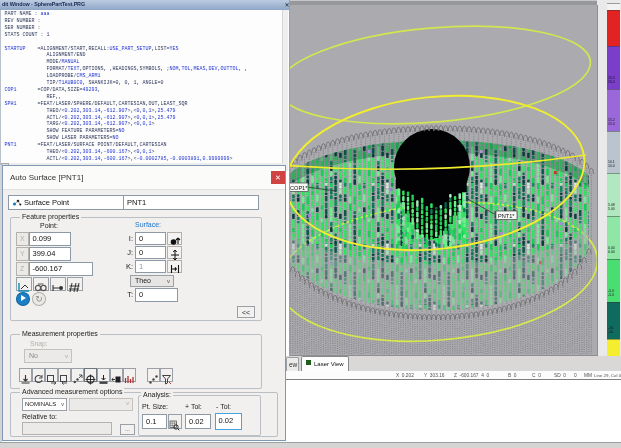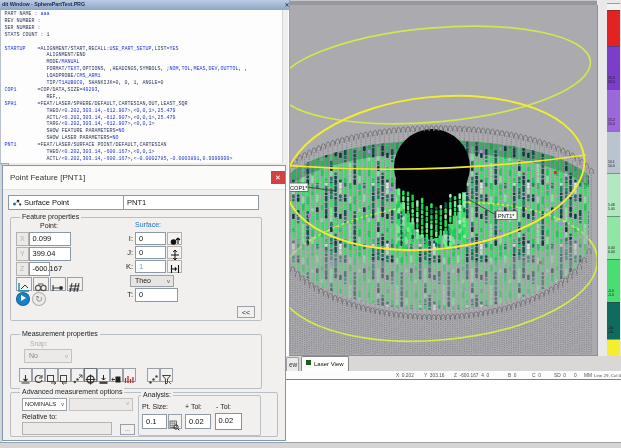--- a/index.html
+++ b/index.html
@@ -364,21 +364,21 @@
 <div class="abs" style="left:288.5px;top:0;width:1.5px;height:356px;background:#9aa0a6"></div>
 <div class="abs" style="left:1px;top:9.5px;width:287px;height:156px;overflow:hidden;font-family:'Liberation Mono',monospace;font-size:5px;color:#303a5c;white-space:pre"><div style="position:absolute;left:3.5px;top:1.50px">PART NAME : <b>aaa</b></div><div style="position:absolute;left:3.5px;top:8.40px">REV NUMBER :</div><div style="position:absolute;left:3.5px;top:15.30px">SER NUMBER :</div><div style="position:absolute;left:3.5px;top:22.20px">STATS COUNT : 1</div><div style="position:absolute;left:3.5px;top:29.10px"></div><div style="position:absolute;left:3.5px;top:36.00px"><i>STARTUP</i>    =ALIGNMENT/START,RECALL:<b>USE_PART_SETUP</b>,LIST=<b>YES</b></div><div style="position:absolute;left:45.5px;top:42.90px">ALIGNMENT/END</div><div style="position:absolute;left:45.5px;top:49.80px">MODE/<b>MANUAL</b></div><div style="position:absolute;left:45.5px;top:56.70px">FORMAT/<b>TEXT</b>,OPTIONS, ,HEADINGS,SYMBOLS, ;<b>NOM,TOL,MEAS,DEV,OUTTOL</b>, ,</div><div style="position:absolute;left:45.5px;top:63.60px">LOADPROBE/<b>CMS_ARM1</b></div><div style="position:absolute;left:45.5px;top:70.50px">TIP/<b>T1AUB0C0</b>, SHANKIJK=0, 0, 1, ANGLE=0</div><div style="position:absolute;left:3.5px;top:77.40px"><i>COP1</i>       =COP/DATA,SIZE=<b>49293</b>,</div><div style="position:absolute;left:45.5px;top:84.30px">REF,,</div><div style="position:absolute;left:3.5px;top:91.20px"><i>SPH1</i>       =FEAT/LASER/SPHERE/DEFAULT,CARTESIAN,OUT,LEAST_SQR</div><div style="position:absolute;left:45.5px;top:98.10px">THEO/&lt;<b>0.202,303.14,-612.907</b>&gt;,&lt;<b>0,0,1</b>&gt;,<b>25.479</b></div><div style="position:absolute;left:45.5px;top:105.00px">ACTL/&lt;<b>0.202,303.14,-612.907</b>&gt;,&lt;<b>0,0,1</b>&gt;,<b>25.479</b></div><div style="position:absolute;left:45.5px;top:111.90px">TARG/&lt;<b>0.202,303.14,-612.907</b>&gt;,&lt;<b>0,0,1</b>&gt;</div><div style="position:absolute;left:45.5px;top:118.80px">SHOW FEATURE PARAMETERS=<b>NO</b></div><div style="position:absolute;left:45.5px;top:125.70px">SHOW LASER PARAMETERS=<b>NO</b></div><div style="position:absolute;left:3.5px;top:132.60px"><i>PNT1</i>       =FEAT/LASER/SURFACE POINT/DEFAULT,CARTESIAN</div><div style="position:absolute;left:45.5px;top:139.50px">THEO/&lt;<b>0.202,303.14,-600.167</b>&gt;,&lt;<b>0,0,1</b>&gt;</div><div style="position:absolute;left:45.5px;top:146.40px">ACTL/&lt;<b>0.202,303.14,-600.167</b>&gt;,&lt;<b>-0.0002785,-0.0003891,0.9999999</b>&gt;</div><div style="position:absolute;left:45.5px;top:153.30px">TARG/&lt;<b>0.202,303.14,-600.167</b>&gt;,&lt;<b>0,0,1</b>&gt;</div></div>
 <div class="abs" style="left:282px;top:10px;width:6px;height:153px;background:#efefef;border-left:1px solid #d5d5d5"></div>
 
 <div class="abs" style="left:1px;top:163px;width:287px;height:8px;background:#ececec"></div>
 <div class="abs" style="left:1px;top:163px;width:8px;height:8px;background:#dcdcdc;border:1px solid #a8a8a8;font-size:5px;line-height:6px;color:#444;text-align:center">◄</div>
 
 <div class="abs" style="left:0;top:165px;width:2px;height:283px;background:#d4d4d6"></div>
 <div class="abs" style="left:2px;top:165px;width:284px;height:276px;background:#f1f0ef;border:1px solid #7f98b5"></div>
 <div class="abs" style="left:3px;top:166px;width:282px;height:24px;background:#fbfbfa;border-bottom:1px solid #e3e2e1"></div>
-<div class="abs" style="left:10px;top:173px;font-size:8px;color:#333">Point Feature [PNT1]</div>
+<div class="abs" style="left:10px;top:173px;font-size:8px;color:#333">Auto Surface [PNT1]</div>
 <div class="abs" style="left:271px;top:171px;width:14px;height:13px;background:#cf4343;color:#fff;font-size:7px;line-height:13px;text-align:center">✕</div>
 
 <div class="inp" style="left:8px;top:195px;width:124px;height:15px;line-height:13px">
  <svg width="10" height="10" style="vertical-align:-2px" viewBox="0 0 10 10">
       <circle cx="2.5" cy="7" r="1.6" fill="#1a7fc4"></circle>
       <circle cx="6" cy="4" r="1.3" fill="#222"></circle>
       <circle cx="8.3" cy="7.5" r="1.1" fill="#222"></circle>
       <path d="M2.5 7L6 4L8.3 7.5" stroke="#555" stroke-width="0.5" fill="none"></path>
     </svg>
  Surface Point<span style="position:absolute;right:4px;top:0;color:#555;font-size:6px">v</span></div>
@@ -386,21 +386,21 @@
 
 <div class="grp" style="left:10px;top:217px;width:252px;height:104px"></div>
 <div class="grplab" style="left:20px;top:213px">Feature properties</div>
 <div class="abs" style="left:40px;top:222px;font-size:7px;color:#222">Point:</div>
 <div class="abs" style="left:135px;top:221px;font-size:7px;color:#2176c9">Surface:</div>
 <div class="abs" style="left:16px;top:231.5px;width:12.5px;height:14px;background:#eceae8;border:1px solid #b5b2ae;color:#b3b0ab;font-size:7px;line-height:12px;text-align:center">X</div>
 <div class="inp" style="left:28.5px;top:231.5px;width:42.5px;height:14px;line-height:12px">0.099</div>
 <div class="abs" style="left:16px;top:246.5px;width:12.5px;height:14px;background:#eceae8;border:1px solid #b5b2ae;color:#b3b0ab;font-size:7px;line-height:12px;text-align:center">Y</div>
 <div class="inp" style="left:28.5px;top:246.5px;width:42.5px;height:14px;line-height:12px">399.04</div>
 <div class="abs" style="left:16px;top:261.5px;width:12.5px;height:14px;background:#eceae8;border:1px solid #b5b2ae;color:#b3b0ab;font-size:7px;line-height:12px;text-align:center">Z</div>
-<div class="inp" style="left:28.5px;top:261.5px;width:21px;height:14px;line-height:12px">-600.167</div>
+<div class="inp" style="left:28.5px;top:261.5px;width:64px;height:14px;line-height:12px">-600.167</div>
 <div class="abs" style="left:120px;top:233.5px;width:13px;font-size:7.5px;color:#222;text-align:right">I:</div>
 <div class="inp" style="left:135px;top:231.5px;width:31px;height:13.5px;line-height:12px;color:#111">0</div>
 <div class="abs" style="left:167px;top:231.5px;width:15px;height:13.5px;background:#f4f3f2;border:1px solid #b3b0ab;text-align:center;padding-top:0.5px"><svg width="12" height="12" viewBox="0 0 12 12">
       <circle cx="4.5" cy="7" r="2.8" fill="#111"></circle>
       <path d="M9 9V3M9 3l-2 2M9 3l2 2" stroke="#111" stroke-width="1.1" fill="none"></path>
     </svg></div>
 <div class="abs" style="left:120px;top:247.5px;width:13px;font-size:7.5px;color:#222;text-align:right">J:</div>
 <div class="inp" style="left:135px;top:245.5px;width:31px;height:13.5px;line-height:12px;color:#111">0</div>
 <div class="abs" style="left:167px;top:245.5px;width:15px;height:13.5px;background:#f4f3f2;border:1px solid #b3b0ab;text-align:center;padding-top:0.5px"><svg width="12" height="12" viewBox="0 0 12 12">
       <path d="M6 1v10M6 1l-1.8 2M6 1l1.8 2M6 11l-1.8-2M6 11l1.8-2M2 6h8" stroke="#111" stroke-width="1" fill="none"></path>

